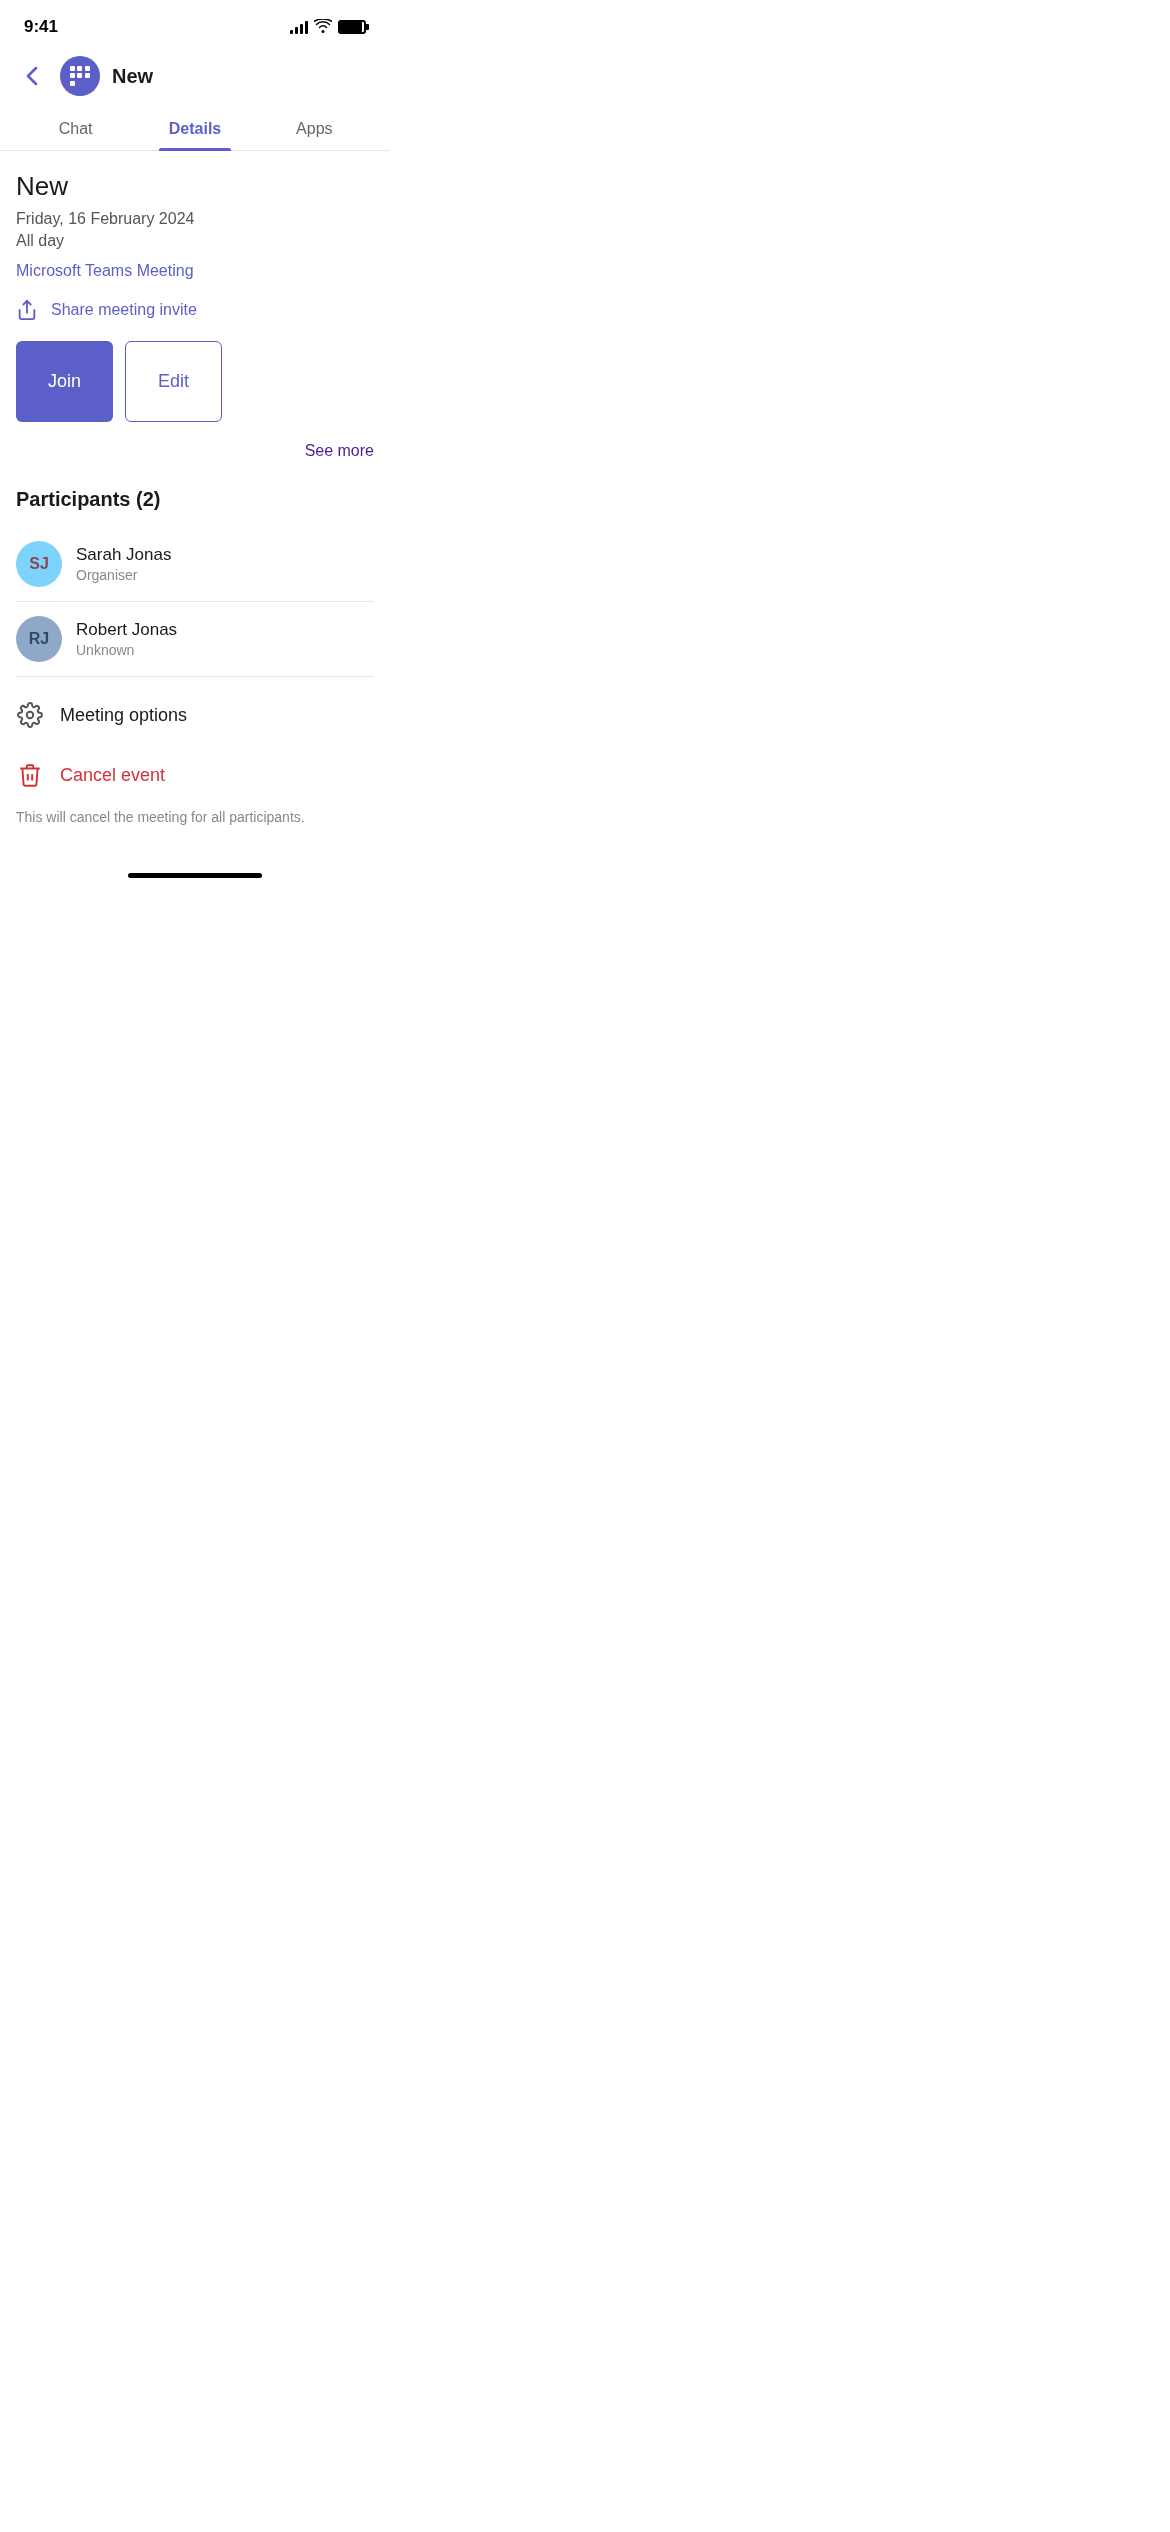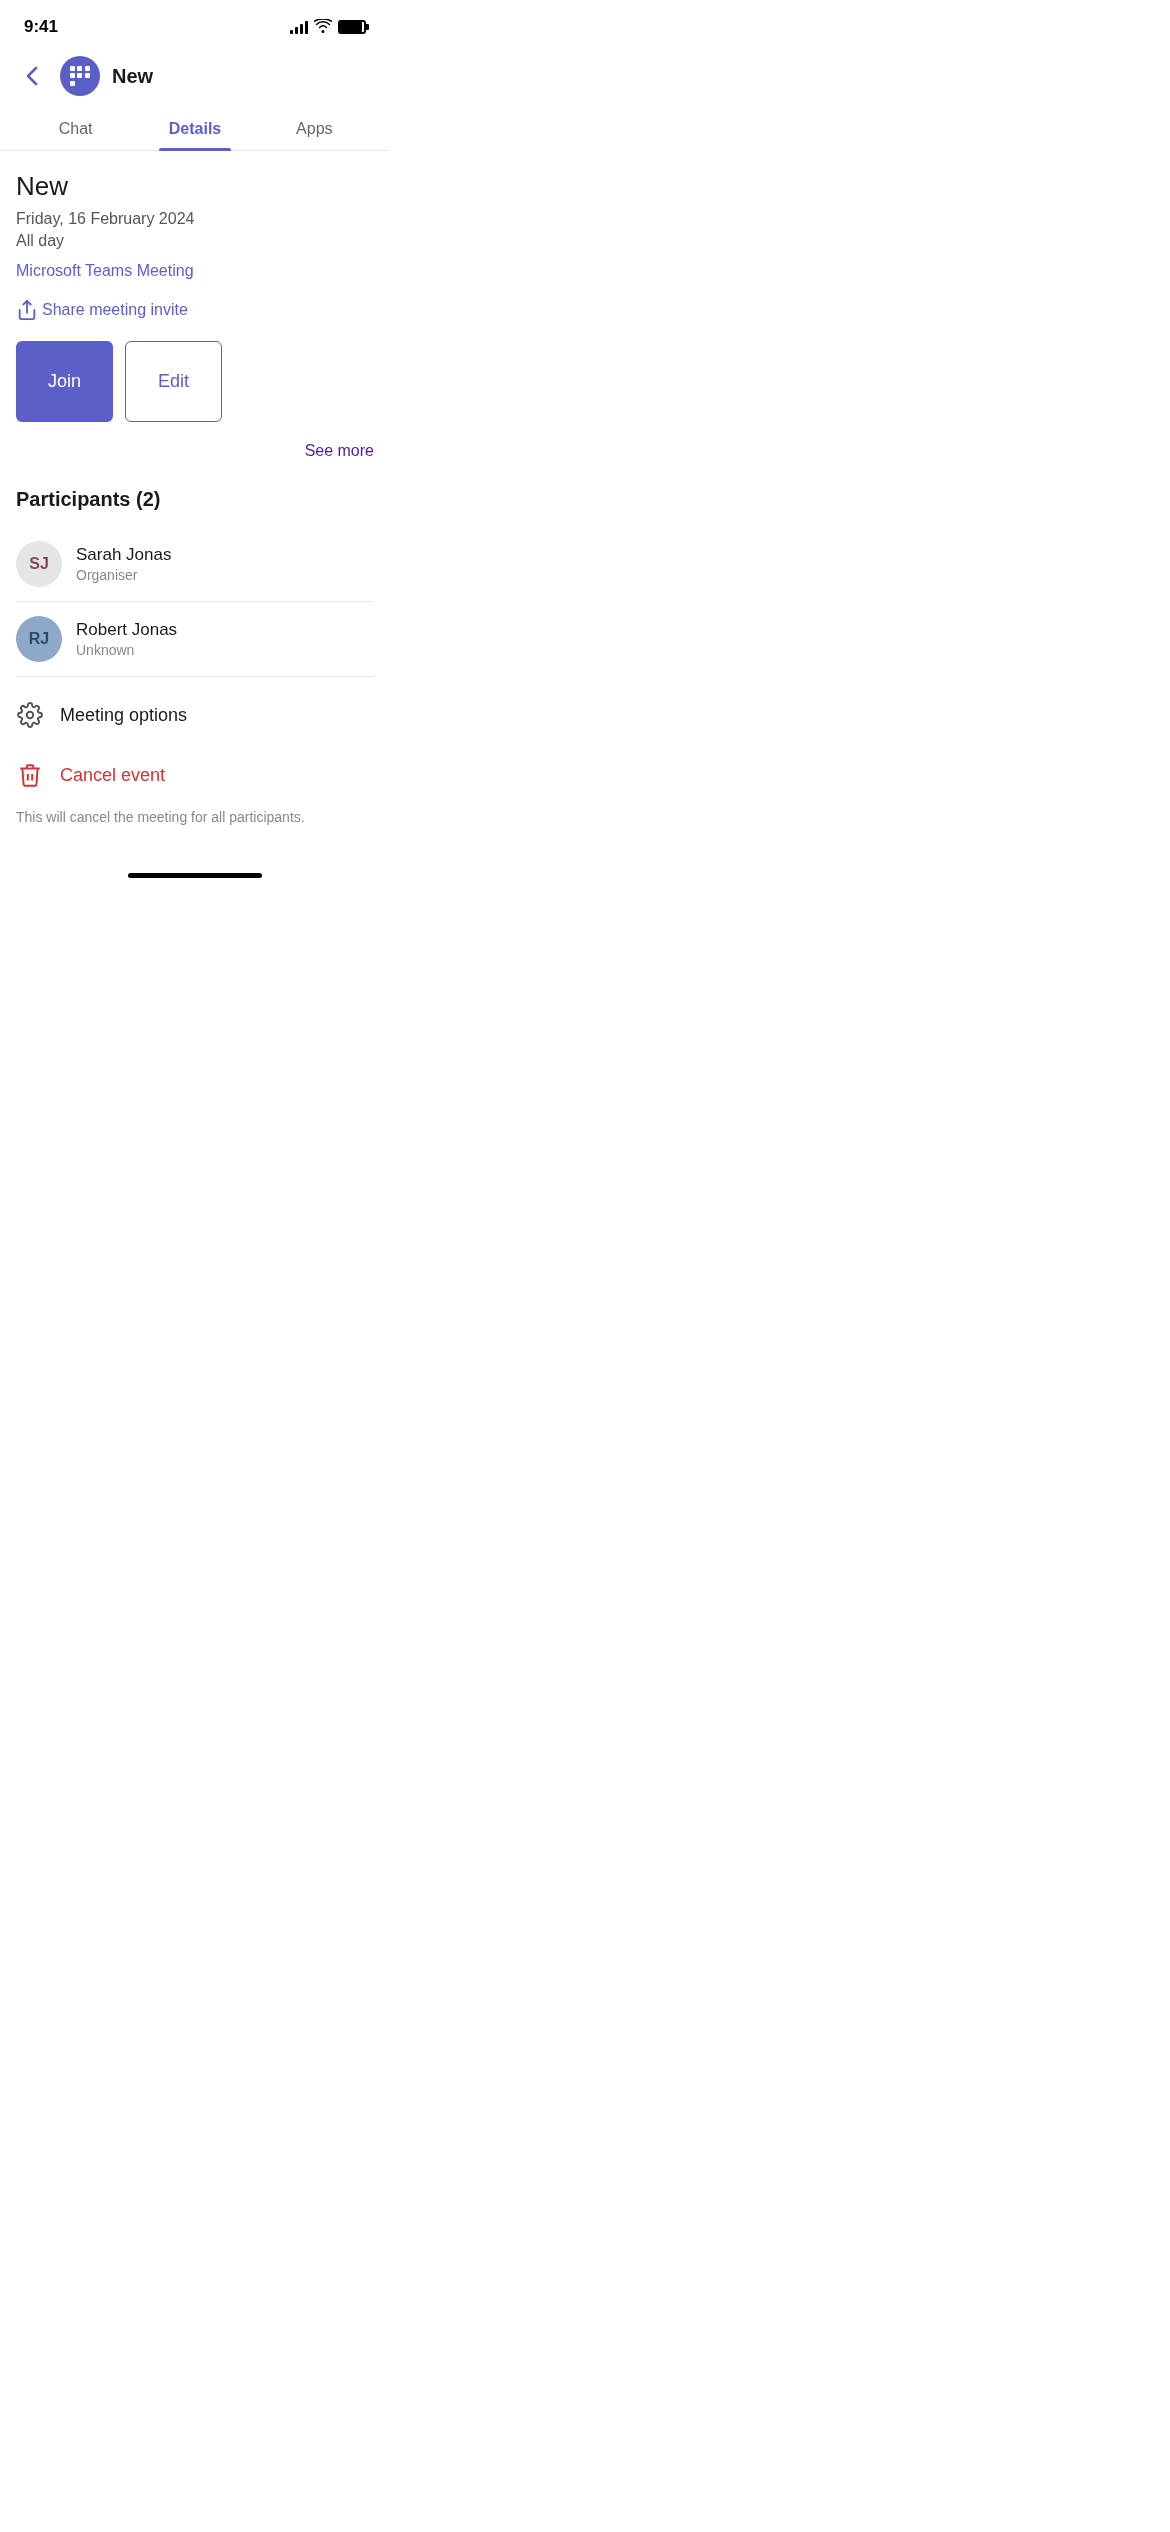--- a/index.html
+++ b/index.html
@@ -171,21 +171,21 @@
     }
     .meeting-type {
       font-size: 16px;
       color: #5b5fc7;
       margin-bottom: 16px;
     }
 
     .share-link {
       display: flex;
       align-items: center;
-      gap: 4px;
+      gap: 13px;
       color: #5b5fc7;
       font-size: 16px;
       margin-bottom: 20px;
       cursor: pointer;
       margin-top: 19px;
     }
     .share-icon {
       width: 22px;
       height: 22px;
     }
@@ -253,21 +253,21 @@
       height: 46px;
       border-radius: 50%;
       display: flex;
       align-items: center;
       justify-content: center;
       font-size: 16px;
       font-weight: 600;
       flex-shrink: 0;
     }
     .avatar-sj {
-      background: #e5e5e5;
+      background: #7dd3fc;
       color: #8b4555;
     }
     .avatar-rj {
       background: #8fa8c8;
       color: #2c4a6e;
     }
     .participant-info {}
     .participant-name {
       font-size: 17px;
       font-weight: 400;

